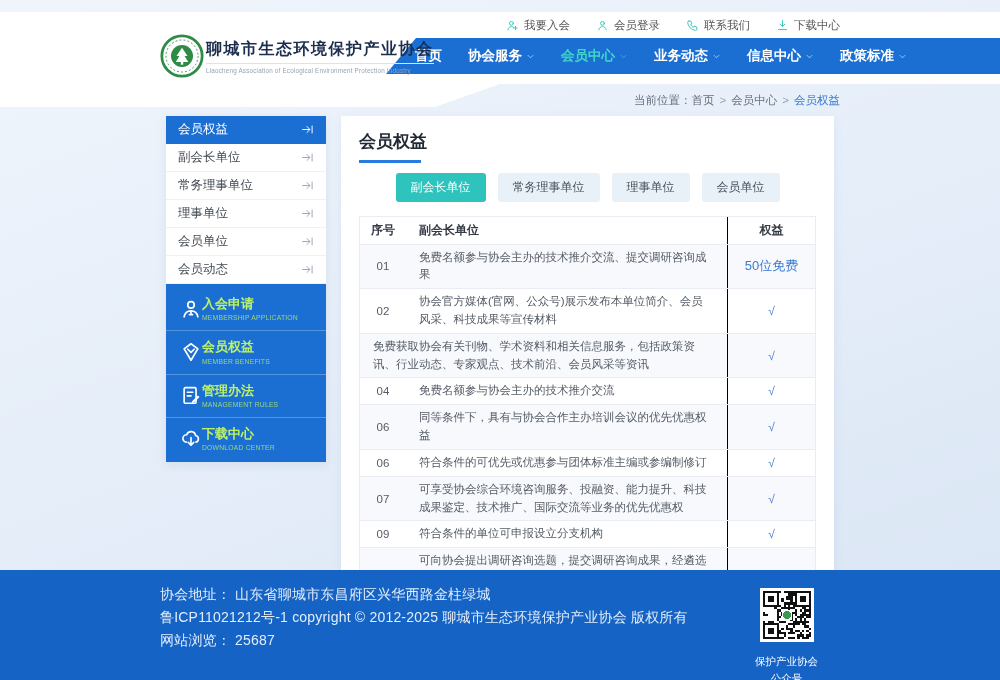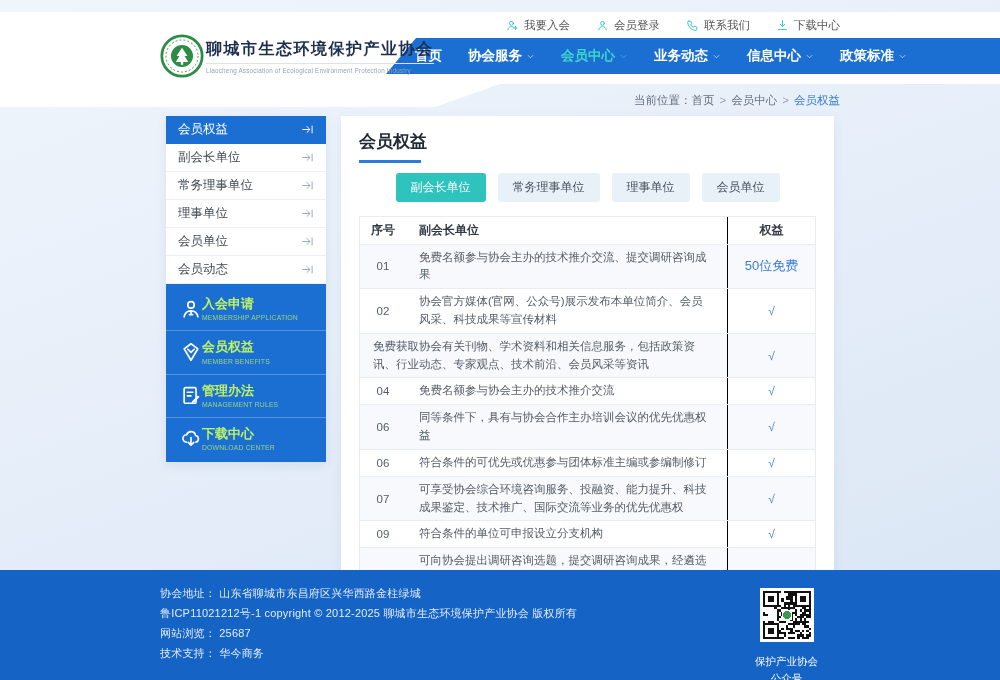--- a/index.html
+++ b/index.html
@@ -74,21 +74,21 @@
   .col-desc { flex:1; padding:4px 13px; line-height:1.55; display:flex; align-items:center; text-align:left; }
   .trow.head .col-desc { font-weight:bold; }
   .col-benefit { width:88px; flex:0 0 88px; border-left:1px solid #000000; display:flex; align-items:center;
                  justify-content:center; padding:4px 4px; text-align:center; }
   .check { color:#4a80d9; font-size:12px; }
   .blink { color:#3a7bd5; cursor:pointer; font-size:13px; }
 
   
   .footer { position:absolute; left:0; bottom:0; width:1000px; height:110px; background:#1563c4; }
   .footer-inner { width:680px; margin:0 auto; display:flex; justify-content:space-between; padding-top:16px; }
-  .fline { font-size:11px; color:#e2edfb; margin-bottom:5px; letter-spacing:.2px; }
+  .fline { font-size:14px; color:#e2edfb; margin-bottom:5px; letter-spacing:.2px; }
   .footer-qr { text-align:center; margin-right:22px; margin-top:2px; }
   .qrbox { width:54px; height:54px; background:#ffffff; padding:3px; display:inline-block; }
   .qrbox svg { width:48px; height:48px; display:block; }
   .qr-caption { font-size:10.5px; color:#ffffff; margin-top:7px; line-height:1.6; }
 
   .icon svg, .caret svg { width:100%; height:100%; fill:none; stroke:currentColor; stroke-width:1.8;
               stroke-linecap:round; stroke-linejoin:round; display:block; }
 </style>
 </head>
 <body>
@@ -405,21 +405,20 @@
         </div>
     </main>
   </div>
 
   <footer class="footer">
     <div class="footer-inner">
       <div id="footerLines">
           <div class="fline">协会地址： 山东省聊城市东昌府区兴华西路金柱绿城</div>
           <div class="fline">鲁ICP11021212号-1 copyright © 2012-2025 聊城市生态环境保护产业协会 版权所有</div>
           <div class="fline">网站浏览： 25687</div>
-          <div class="fline">技术支持： 华今商务</div>
         </div>
       <div class="footer-qr">
         <span class="qrbox">
           <svg id="qrSvg" viewBox="0 0 21 21" shape-rendering="crispEdges">
               <rect x="7" y="0" width="1" height="1" fill="#111"></rect>
               <rect x="9" y="0" width="1" height="1" fill="#111"></rect>
               <rect x="10" y="0" width="1" height="1" fill="#111"></rect>
               <rect x="11" y="0" width="1" height="1" fill="#111"></rect>
               <rect x="12" y="0" width="1" height="1" fill="#111"></rect>
               <rect x="13" y="0" width="1" height="1" fill="#111"></rect>

